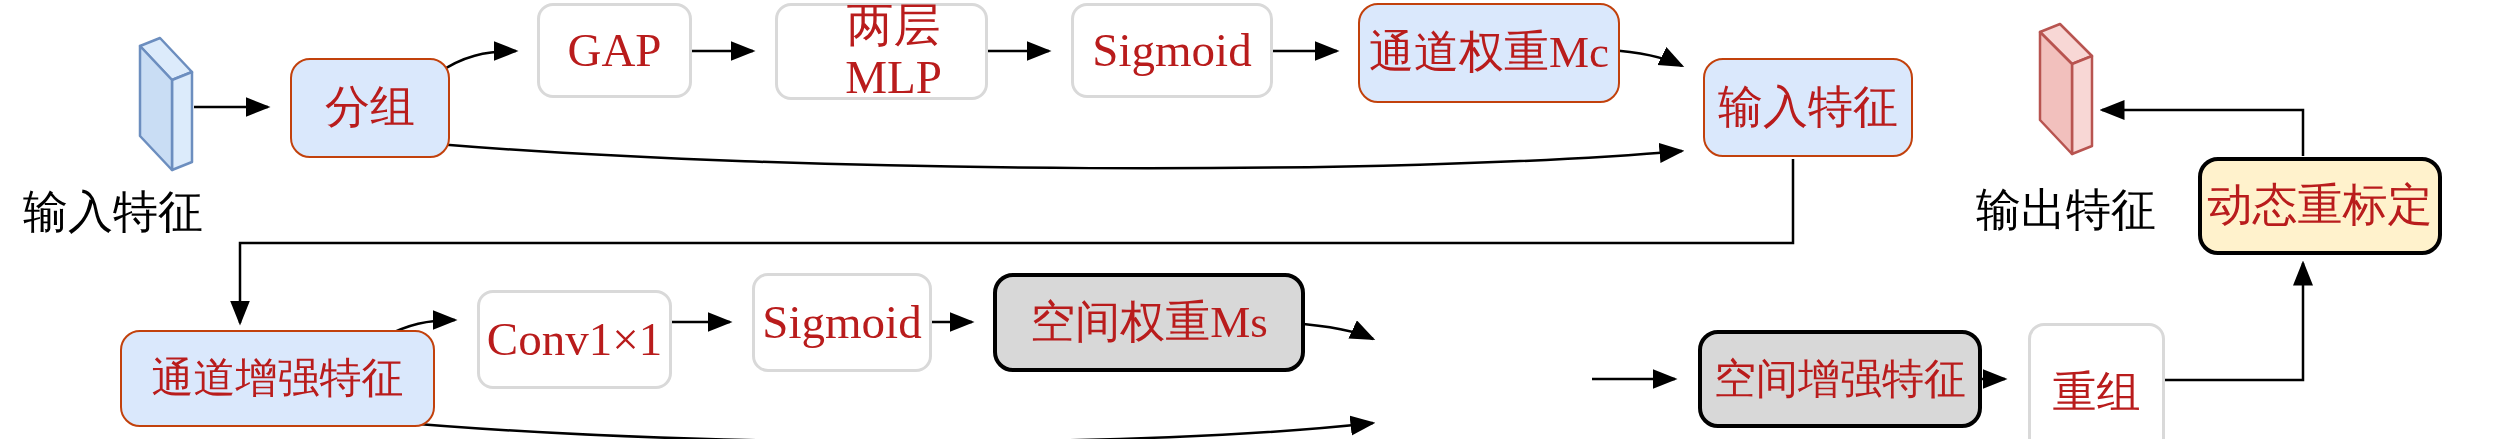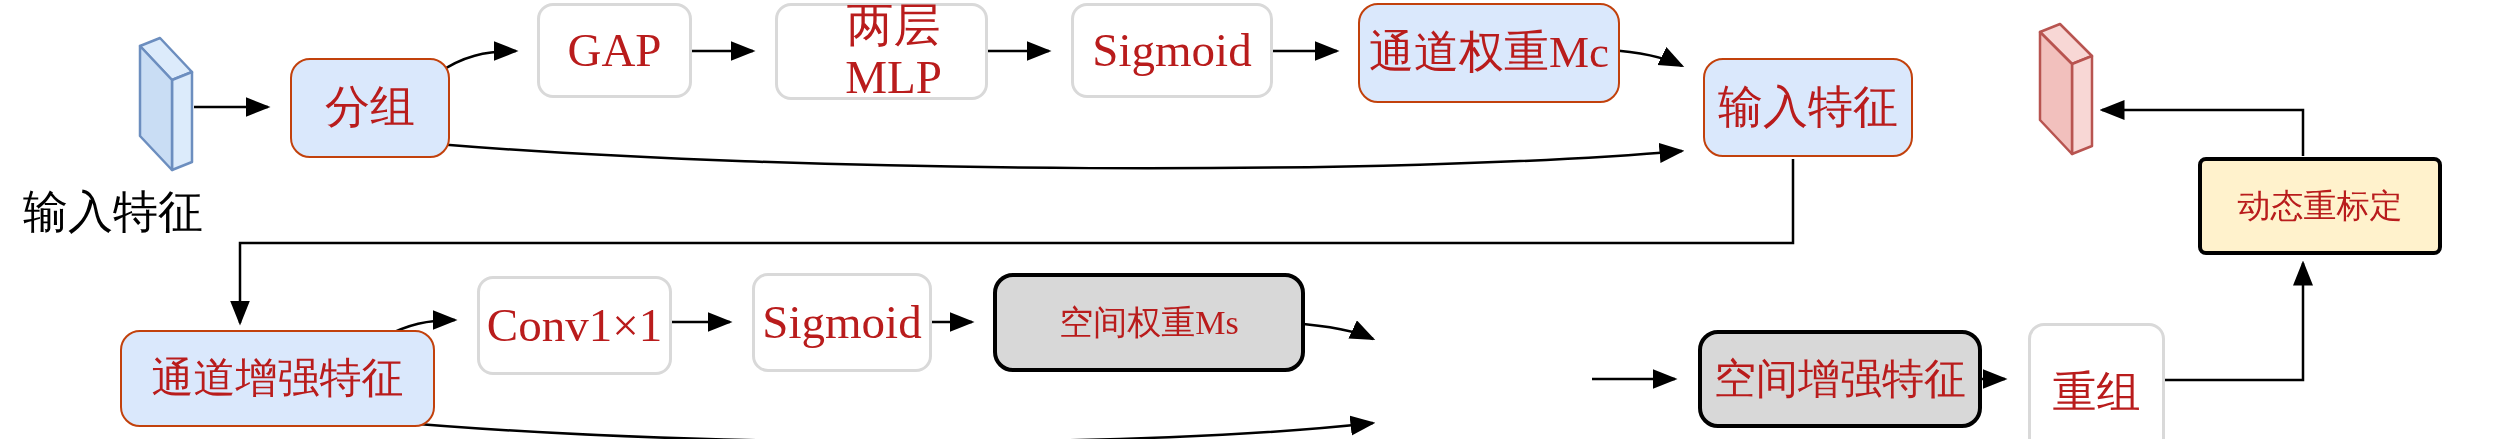--- a/index.html
+++ b/index.html
@@ -15,22 +15,22 @@
     position:absolute;
     display:flex;align-items:center;justify-content:center;
     text-align:center;
     box-sizing:border-box;
     color:#b91c1c;
     z-index:1;
     line-height:1.1;
     margin-left:15px;
   }
   .node.blue{background:#dae8fc;border:2px solid #c2410c;border-radius:20px;font-size:45px;}
-  .node.gray{background:#d8d8d8;border:4px solid #000000;border-radius:20px;font-size:34px;}
-  .node.yellow{background:#fff2cc;border:4px solid #000000;border-radius:8px;font-size:33px;}
+  .node.gray{background:#d8d8d8;border:4px solid #000000;border-radius:20px;font-size:45px;}
+  .node.yellow{background:#fff2cc;border:4px solid #000000;border-radius:20px;font-size:45px;}
   .node.white{background:#ffffff;border:3px solid #d9d9d9;border-radius:16px;font-size:47px;}
   .node.small-text{font-size:42px;}
   .node.two-line{flex-direction:column;font-size:44px;line-height:1.18;}
   .feature-label{
     position:absolute;z-index:1;
     font-size:45px;color:#000;
     text-align:center;white-space:nowrap;
     transform:translateX(-50%);
   }
 </style>
@@ -86,31 +86,32 @@
   <div class="node white" style="left:760px;top:3px;width:213px;height:97px;padding-left:24px;">两层MLP</div>
 
   <div class="node white" style="left:1056px;top:3px;width:202px;height:95px;">Sigmoid</div>
 
   <div class="node blue" style="left:1343px;top:3px;width:262px;height:100px;">通道权重Mc</div>
 
   <div class="node blue" style="left:1688px;top:58px;width:210px;height:99px;">输入特征</div>
 
   <div class="node blue small-text" style="left:105px;top:330px;width:315px;height:97px;">通道增强特征</div>
 
-  <div class="node white" style="left:462px;top:276px;width:195px;height:99px;">Conv1×1</div>
+  <div class="node white" style="left:462px;top:290px;width:195px;height:99px;">Conv1×1</div>
 
   <div class="node white" style="left:737px;top:273px;width:180px;height:99px;">Sigmoid</div>
 
   <div class="node gray" style="left:978px;top:273px;width:312px;height:99px;">空间权重Ms</div>
 
 
   <div class="node gray small-text" style="left:1683px;top:330px;width:284px;height:98px;text-align:center;">空间增强特征</div>
 
   <div class="node white two-line" style="left:2013px;top:323px;width:137px;height:140px;">
     <span>重组</span>
   </div>
 
   <div class="node yellow" style="left:2183px;top:157px;width:244px;height:98px;">动态重标定</div>
 
   <div class="feature-label" style="left:113px;top:182px;">输入特征</div>
 
+  <div class="feature-label" style="left:2066px;top:180px;">输出特征</div>
 
 </div>
 
 </body></html>

